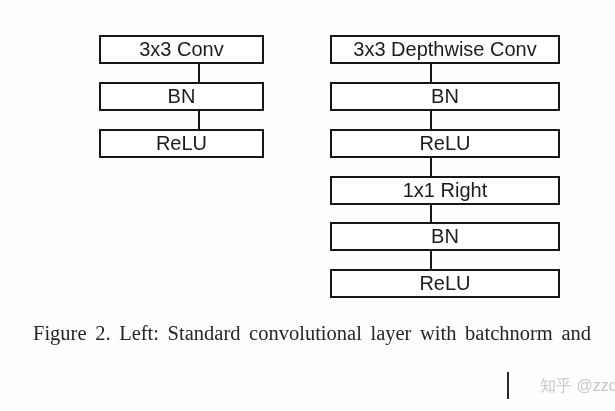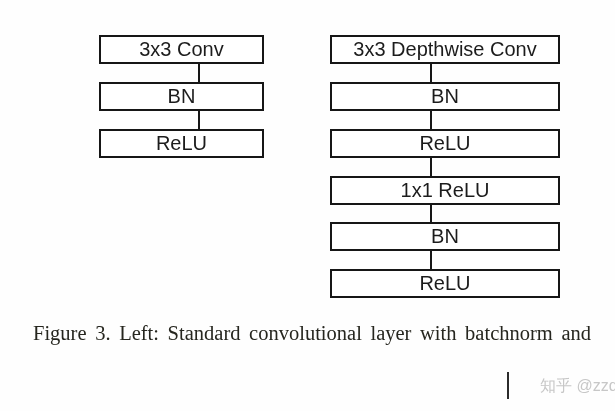--- a/index.html
+++ b/index.html
@@ -112,27 +112,27 @@
     <div class="flow-box lc b2">ReLU</div>
   </div>
 
   <div class="col-right">
     <div class="flow-box rc b0">3x3 Depthwise Conv</div>
     <div class="connector rc-conn c0"></div>
     <div class="flow-box rc b1">BN</div>
     <div class="connector rc-conn c1"></div>
     <div class="flow-box rc b2">ReLU</div>
     <div class="connector rc-conn c2"></div>
-    <div class="flow-box rc b3">1x1 ReLU</div>
+    <div class="flow-box rc b3">1x1 Right</div>
     <div class="connector rc-conn c3"></div>
     <div class="flow-box rc b4">BN</div>
     <div class="connector rc-conn c4"></div>
     <div class="flow-box rc b5">ReLU</div>
   </div>
 
   <div class="caption">
-    <div class="line justified">Figure 3. Left:  Standard convolutional layer with batchnorm and</div>
+    <div class="line justified">Figure 2. Left:  Standard convolutional layer with batchnorm and</div>
   </div>
 
   <div class="text-cursor"></div>
   <div class="watermark">知乎 @zzq</div>
 
 </div>
 
 </body></html>

